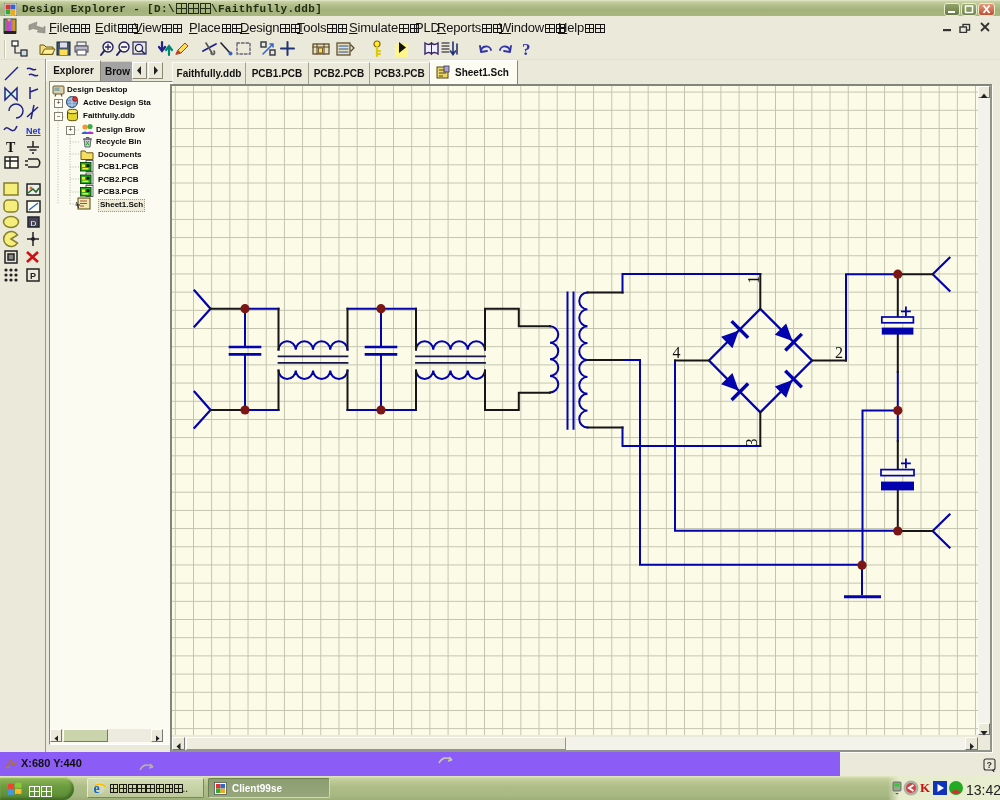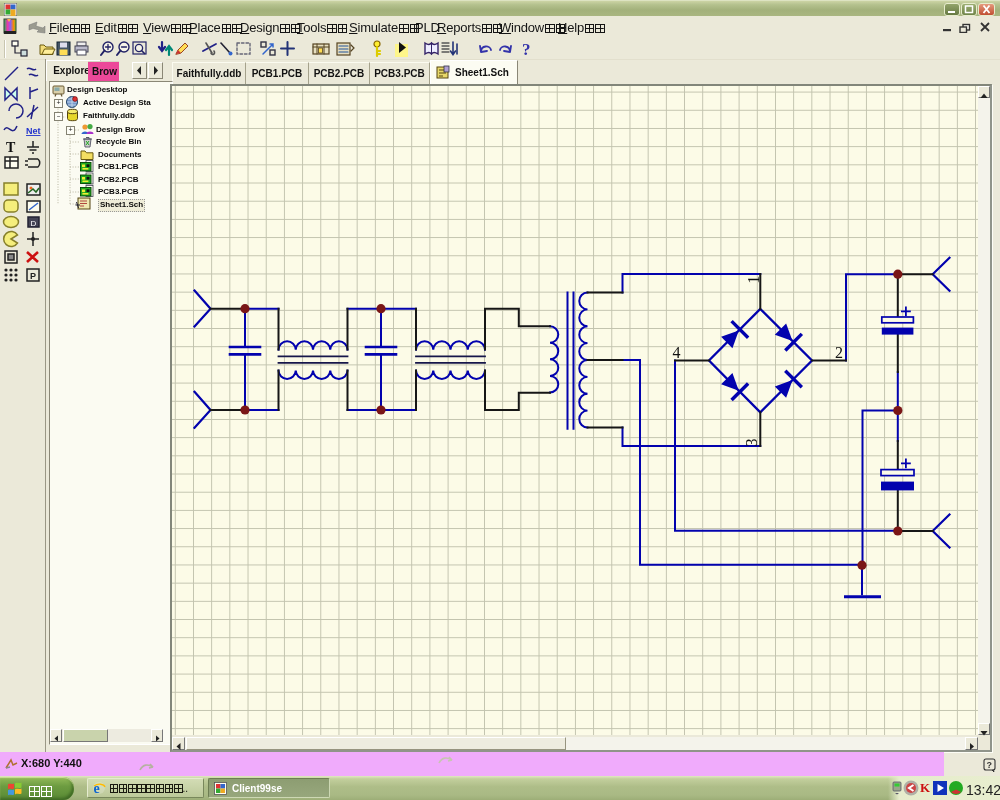--- a/index.html
+++ b/index.html
@@ -17,20 +17,21 @@
 </style></head><body>
 
 <div class="abs" style="left:0;top:0;width:1000px;height:16px;background:linear-gradient(180deg,#ccd4a5 0%,#b4c18e 25%,#a3b17b 60%,#a9b680 100%);border-top:1px solid #dde3c2">
  <svg class="abs" style="left:4px;top:2px" width="13" height="13" viewBox="0 0 13 13">
   <rect x="0" y="0" width="13" height="13" fill="#fdfdf6" stroke="#555" stroke-width="1"></rect>
   <rect x="1.5" y="1.5" width="5" height="5" fill="#d33"></rect>
   <rect x="6.5" y="1.5" width="5" height="5" fill="#36c"></rect>
   <rect x="1.5" y="6.5" width="5" height="5" fill="#3a3"></rect>
   <rect x="6.5" y="6.5" width="5" height="10" fill="#ea2"></rect>
  </svg>
+ <span class="abs" style="left:22px;top:2px;font:bold 11px 'Liberation Mono',monospace;color:#232d13;letter-spacing:0.35px">Design Explorer - [D:\<span class="cj s11"></span><span class="cj s11"></span><span class="cj s11"></span>\Faithfully.ddb]</span>
  <div class="wbtn" style="left:944px;background:linear-gradient(180deg,#93a46b,#667942)">
       <svg width="14" height="11" viewBox="0 0 14 11">
         <rect x="3" y="7" width="7" height="2" fill="#fff"></rect>
       </svg>
     </div>
  <div class="wbtn" style="left:961px;background:linear-gradient(180deg,#9cae72,#6f8348)">
       <svg width="14" height="11" viewBox="0 0 14 11">
         <rect x="3.5" y="2" width="7" height="6.5" fill="none" stroke="#fff" stroke-width="1.5"></rect>
       </svg>
     </div>
@@ -54,21 +55,21 @@
       </defs>
   <rect x="1" y="1" width="12" height="14" fill="url(#rg)" stroke="#343" stroke-width="1"></rect>
   <rect x="1" y="13" width="12" height="3" fill="#222"></rect>
   <path d="M4 1 L6 4 L8 1" fill="#fa4"></path>
  </svg>
  <svg class="abs" style="left:27px;top:5px" width="19" height="14" viewBox="0 0 19 14">
   <path d="M2 4 L10 1 L9 5 L16 7 L18 5 L18 12 L10 11 L12 9 L6 7.5 L2 9 Z" fill="#9b9b90" stroke="#777" stroke-width="0.5"></path>
  </svg>
  <span class="mi" style="left:49px"><u>F</u>ile<span class="cj"></span><span class="cj"></span></span>
  <span class="mi" style="left:95px"><u>E</u>dit<span class="cj"></span><span class="cj"></span></span>
- <span class="mi" style="left:143px"><u>V</u>iew<span class="cj"></span><span class="cj"></span></span>
+ <span class="mi" style="left:134px"><u>V</u>iew<span class="cj"></span><span class="cj"></span></span>
  <span class="mi" style="left:189px"><u>P</u>lace<span class="cj"></span><span class="cj"></span></span>
  <span class="mi" style="left:240px"><u>D</u>esign<span class="cj"></span><span class="cj"></span></span>
  <span class="mi" style="left:297px"><u>T</u>ools<span class="cj"></span><span class="cj"></span></span>
  <span class="mi" style="left:349px"><u>S</u>imulate<span class="cj"></span><span class="cj"></span></span>
  <span class="mi" style="left:415px">PLD</span>
  <span class="mi" style="left:437px"><u>R</u>eports<span class="cj"></span><span class="cj"></span></span>
  <span class="mi" style="left:499px"><u>W</u>indow<span class="cj"></span><span class="cj"></span></span>
  <span class="mi" style="left:558px"><u>H</u>elp<span class="cj"></span><span class="cj"></span></span>
  <svg class="abs" style="left:941px;top:5px" width="56" height="12" viewBox="0 0 56 12">
   <rect x="2" y="8" width="8" height="2.2" fill="#333"></rect>
@@ -272,21 +273,21 @@
         <circle cx="16" cy="220" r="1.6"></circle>
   </g>
   <rect x="27" y="209" width="12" height="12" fill="none" stroke="#222"></rect>
   <text x="30" y="219" font-family="Liberation Sans" font-size="9" font-weight="bold" fill="#222" stroke="none">P</text>
  </g>
 </svg>
 
 <div class="abs" style="left:45px;top:59px;width:121px;height:693px;background:#EBE9D9;border-left:1px solid #9a9785">
 
  <div class="abs" style="left:0;top:1px;width:55px;height:21px;background:#EBE9D9;border:1px solid #8a8776;border-top-color:#fff;border-left-color:#fff;border-bottom:none;font:bold 10px 'Liberation Sans',sans-serif;text-align:center;line-height:20px;color:#111">Explorer</div>
- <div class="abs" style="left:42px;top:2px;width:31px;height:20px;background:#ec4899;border-top:1px solid #d8d5c2;font:bold 10px 'Liberation Sans',sans-serif;line-height:19px;color:#111;padding-left:4px">Brow</div>
+ <div class="abs" style="left:55px;top:2px;width:31px;height:20px;background:#a3a3a3;border-top:1px solid #d8d5c2;font:bold 10px 'Liberation Sans',sans-serif;line-height:19px;color:#111;padding-left:4px">Brow</div>
  <div class="abs" style="left:86px;top:3px;width:15px;height:17px;background:#EBE9D9;border:1px solid #8a8776;border-top-color:#fff;border-left-color:#fff"><svg width="13" height="15">
         <path d="M8 3 L4 7.5 L8 12 Z" fill="#222"></path>
       </svg></div>
  <div class="abs" style="left:102px;top:3px;width:15px;height:17px;background:#EBE9D9;border:1px solid #8a8776;border-top-color:#fff;border-left-color:#fff"><svg width="13" height="15">
         <path d="M5 3 L9 7.5 L5 12 Z" fill="#222"></path>
       </svg></div>
 
  <div class="abs" style="left:3px;top:22px;width:124px;height:664px;background:#FBFBF2;border:1px solid #8a8776;border-right-color:#fff;border-bottom-color:#fff;overflow:hidden">
   <svg class="abs" style="left:0;top:0" width="114" height="135" viewBox="0 0 114 135">
    <g stroke="#b8b5a0" stroke-width="1" stroke-dasharray="1 1.6">
@@ -451,21 +452,21 @@
 <div class="abs" style="left:172px;top:737px;width:806px;height:13px;background:#F4F3EB">
  <div class="abs" style="left:0;top:0;width:13px;height:13px;background:#EBE9D9;border:1px solid #fff;border-right-color:#777;border-bottom-color:#777"><svg width="11" height="11">
         <path d="M7.5 2 L3.5 5.5 L7.5 9 Z" fill="#222"></path>
       </svg></div>
  <div class="abs" style="left:793px;top:0;width:13px;height:13px;background:#EBE9D9;border:1px solid #fff;border-right-color:#777;border-bottom-color:#777"><svg width="11" height="11">
         <path d="M4 2 L8 5.5 L4 9 Z" fill="#222"></path>
       </svg></div>
  <div class="abs" style="left:14px;top:0;width:380px;height:13px;background:#EEECDF;border:1px solid #fff;border-right-color:#97947f;border-bottom-color:#97947f"></div>
 </div>
 
-<div class="abs" style="left:0;top:752px;width:944px;height:24px;background:#f0abfc">
+<div class="abs" style="left:0;top:752px;width:840px;height:24px;background:#8b5cf6">
  <svg class="abs" style="left:5px;top:6px" width="14" height="12">
       <path d="M1 10 L6 2 L8 7 L12 5" stroke="#b07030" stroke-width="1.5" fill="none"></path>
       <path d="M1 10 L5 9" stroke="#888" stroke-width="1.5"></path>
     </svg>
  <span class="abs" style="left:21px;top:5px;font:bold 11px 'Liberation Sans',sans-serif;color:#111">X:680 Y:440</span>
  <svg class="abs" style="left:138px;top:10px" width="18" height="10">
       <path d="M2 8 C5 2 10 2 15 5 L12 2 M15 5 L11 6" stroke="#b5b2a0" stroke-width="1.6" fill="none"></path>
     </svg>
     <svg class="abs" style="left:437px;top:3px" width="18" height="10">
       <path d="M2 8 C5 2 10 2 15 5 L12 2 M15 5 L11 6" stroke="#c8c5b2" stroke-width="1.6" fill="none"></path>

